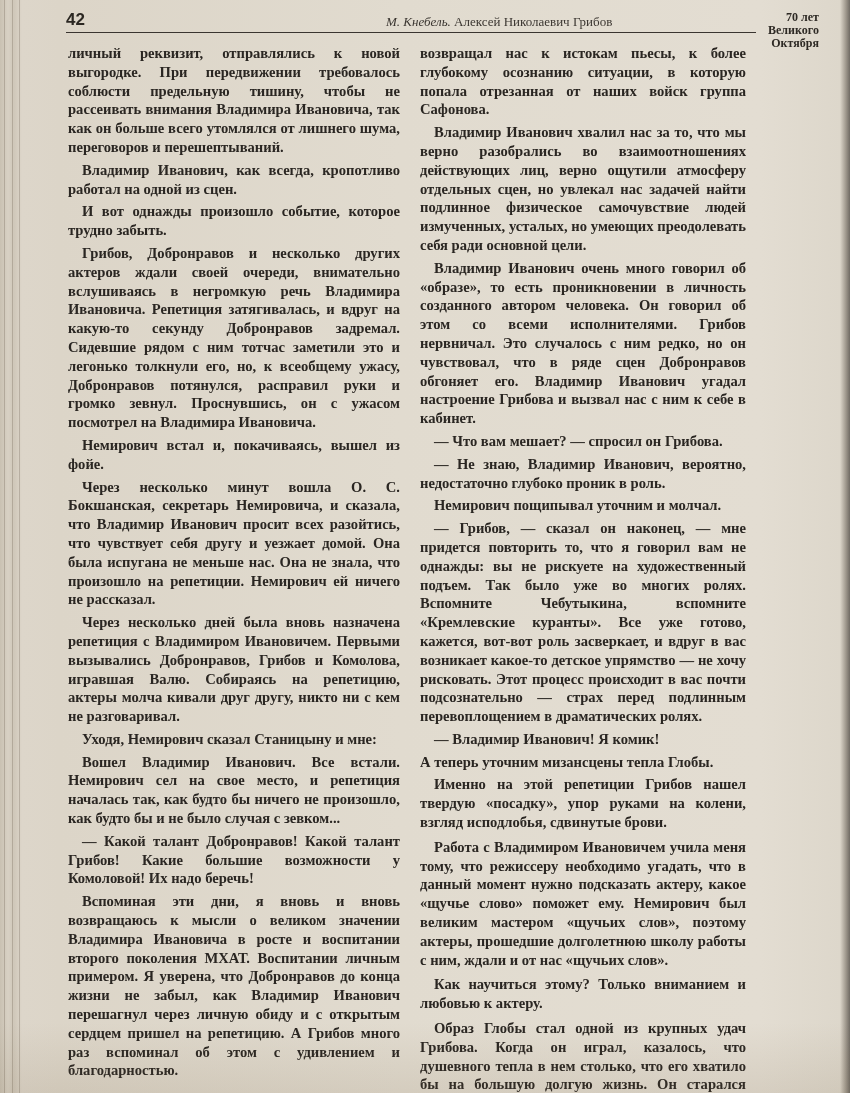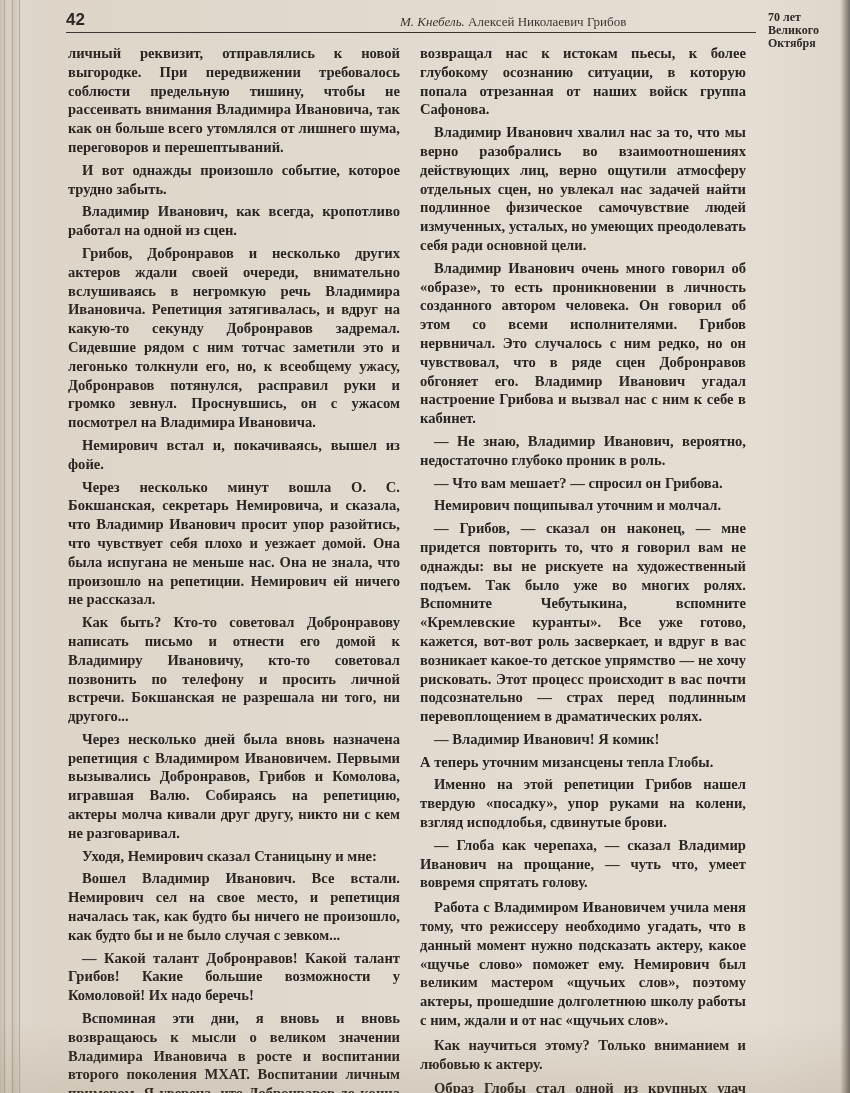--- a/index.html
+++ b/index.html
@@ -17,29 +17,29 @@
   .header {
     position: absolute; left: 66px; top: 6px; width: 690px; height: 26px;
     border-bottom: 1.5px solid #3a3530;
   }
   .page-number {
     position: absolute; left: 0; top: 4px;
     font-family: "Liberation Sans", "DejaVu Sans", sans-serif;
     font-weight: bold; font-size: 17px; color: #2b2722; text-align: center;
   }
   .running-title {
-    position: absolute; left: 334px; top: 8px;
+    position: absolute; left: 320px; top: 8px;
     font-size: 13px; color: #3b3631; white-space: nowrap;
   }
   .running-title .author { font-style: italic; }
   .side-label {
     position: absolute; left: 768px; top: 11px;
     font-size: 12px; font-weight: bold; line-height: 13px; color: #2e2a25;
   }
-  .side-label div { white-space: nowrap; }
+  .side-label div { white-space: nowrap; text-align: right; }
   .column {
     position: absolute; top: 44px;
     font-size: 14.6px; line-height: 18.8px; text-align: justify;
     hyphens: manual;
   }
   .col-left { left: 68px; width: 332px; }
   .col-right { left: 420px; width: 326px; }
   .column p { margin: 0 0 4px 0; text-indent: 14px; font-weight: bold; }
   .column p.cont { text-indent: 0; }
   .column p.gap { margin-top: 6px; }
@@ -66,46 +66,44 @@
   </div>
 
   <div class="side-label">
     <div>70 лет</div>
     <div>Великого</div>
     <div>Октября</div>
   </div>
 
   <div class="column col-left">
     <p class="cont">личный реквизит, отправлялись к новой выгородке. При передвижении требовалось соблюсти предельную тишину, чтобы не рассеивать внимания Владимира Ивановича, так как он больше всего утомлялся от лишнего шума, переговоров и перешептываний.</p>
+    <p>Владимир Иванович, как всегда, кропотливо работал на одной из сцен.</p>
     <p>И вот однажды произошло событие, которое трудно забыть.</p>
-    <p>Владимир Иванович, как всегда, кропотливо работал на одной из сцен.</p>
     <p>Грибов, Добронравов и несколько других актеров ждали своей очереди, внимательно вслушиваясь в негромкую речь Владимира Ивановича. Репетиция затягивалась, и вдруг на какую-то секунду Добронравов задремал. Сидевшие рядом с ним тотчас заметили это и легонько толкнули его, но, к всеобщему ужасу, Добронравов потянулся, расправил руки и громко зевнул. Проснувшись, он с ужасом посмотрел на Владимира Ивановича.</p>
     <p>Немирович встал и, покачиваясь, вышел из фойе.</p>
-    <p>Через несколько минут вошла О. С. Бокшанская, секретарь Немировича, и сказала, что Владимир Иванович просит упор разойтись, что чувствует себя плохо и уезжает домой. Она была испугана не меньше нас. Она не знала, что произошло на репетиции. Немирович ей ничего не рассказал.</p>
-    <p>Как быть? Кто-то советовал Добронравову написать письмо и отнести его домой к Владимиру Ивановичу, кто-то советовал позвонить по телефону и просить личной встречи. Бокшанская не разрешала ни того, ни другого...</p>
+    <p>Через несколько минут вошла О. С. Бокшанская, секретарь Немировича, и сказала, что Владимир Иванович просит всех разойтись, что чувствует себя другу и уезжает домой. Она была испугана не меньше нас. Она не знала, что произошло на репетиции. Немирович ей ничего не рассказал.</p>
     <p>Через несколько дней была вновь назначена репетиция с Владимиром Ивановичем. Первыми вызывались Добронравов, Грибов и Комолова, игравшая Валю. Собираясь на репетицию, актеры молча кивали друг другу, никто ни с кем не разговаривал.</p>
     <p>Уходя, Немирович сказал Станицыну и мне:</p>
     <p>Вошел Владимир Иванович. Все встали. Немирович сел на свое место, и репетиция началась так, как будто бы ничего не произошло, как будто бы и не было случая с зевком...</p>
     <p>— Какой талант Добронравов! Какой талант Грибов! Какие большие возможности у Комоловой! Их надо беречь!</p>
     <p>Вспоминая эти дни, я вновь и вновь возвращаюсь к мысли о великом значении Владимира Ивановича в росте и воспитании второго поколения МХАТ. Воспитании личным примером. Я уверена, что Добронравов до конца жизни не забыл, как Владимир Иванович перешагнул через личную обиду и с открытым сердцем пришел на репетицию. А Грибов много раз вспоминал об этом с удивлением и благодарностью.</p>
 
   </div>
 
   <div class="column col-right">
     <p class="cont">возвращал нас к истокам пьесы, к более глубокому осознанию ситуации, в которую попала отрезанная от наших войск группа Сафонова.</p>
     <p>Владимир Иванович хвалил нас за то, что мы верно разобрались во взаимоотношениях действующих лиц, верно ощутили атмосферу отдельных сцен, но увлекал нас задачей найти подлинное физическое самочувствие людей измученных, усталых, но умеющих преодолевать себя ради основной цели.</p>
     <p>Владимир Иванович очень много говорил об «образе», то есть проникновении в личность созданного автором человека. Он говорил об этом со всеми исполнителями. Грибов нервничал. Это случалось с ним редко, но он чувствовал, что в ряде сцен Добронравов обгоняет его. Владимир Иванович угадал настроение Грибова и вызвал нас с ним к себе в кабинет.</p>
+    <p>— Что вам мешает? — спросил он Грибова.</p>
     <p>— Не знаю, Владимир Иванович, вероятно, недостаточно глубоко проник в роль.</p>
-    <p>— Что вам мешает? — спросил он Грибова.</p>
     <p>Немирович пощипывал уточним и молчал.</p>
     <p>— Грибов, — сказал он наконец, — мне придется повторить то, что я говорил вам не однажды: вы не рискуете на художественный подъем. Так было уже во многих ролях. Вспомните Чебутыкина, вспомните «Кремлевские куранты». Все уже готово, кажется, вот-вот роль засверкает, и вдруг в вас возникает какое-то детское упрямство — не хочу рисковать. Этот процесс происходит в вас почти подсознательно — страх перед подлинным перевоплощением в драматических ролях.</p>
     <p>— Владимир Иванович! Я комик!</p>
     <p class="cont">А теперь уточним мизансцены тепла Глобы.</p>
     <p>Именно на этой репетиции Грибов нашел твердую «посадку», упор руками на колени, взгляд исподлобья, сдвинутые брови.</p>
-    <p>— Глоба как черепаха, — сказал Владимир Иванович на прощание, — чуть что, умеет вовремя спрятать голову.</p>
     <p class="gap">Работа с Владимиром Ивановичем учила меня тому, что режиссеру необходимо угадать, что в данный момент нужно подсказать актеру, какое «щучье слово» поможет ему. Немирович был великим мастером «щучьих слов», поэтому актеры, прошедшие долголетнюю школу работы с ним, ждали и от нас «щучьих слов».</p>
     <p class="gap">Как научиться этому? Только вниманием и любовью к актеру.</p>
     <p class="gap">Образ Глобы стал одной из крупных удач Грибова. Когда он играл, казалось, что душевного тепла в нем столько, что его хватило бы на большую долгую жизнь. Он старался скрыть это за грубоватым юмором. Весь его внутренний и внешний облик излучал суровую доброту и жизнелюбие. Недаром мы прозвали его русским Кола Брюньоном.</p>
 
   </div>
 
   <div class="shadow-bottom"></div>
 </div>
 
 </body></html>

